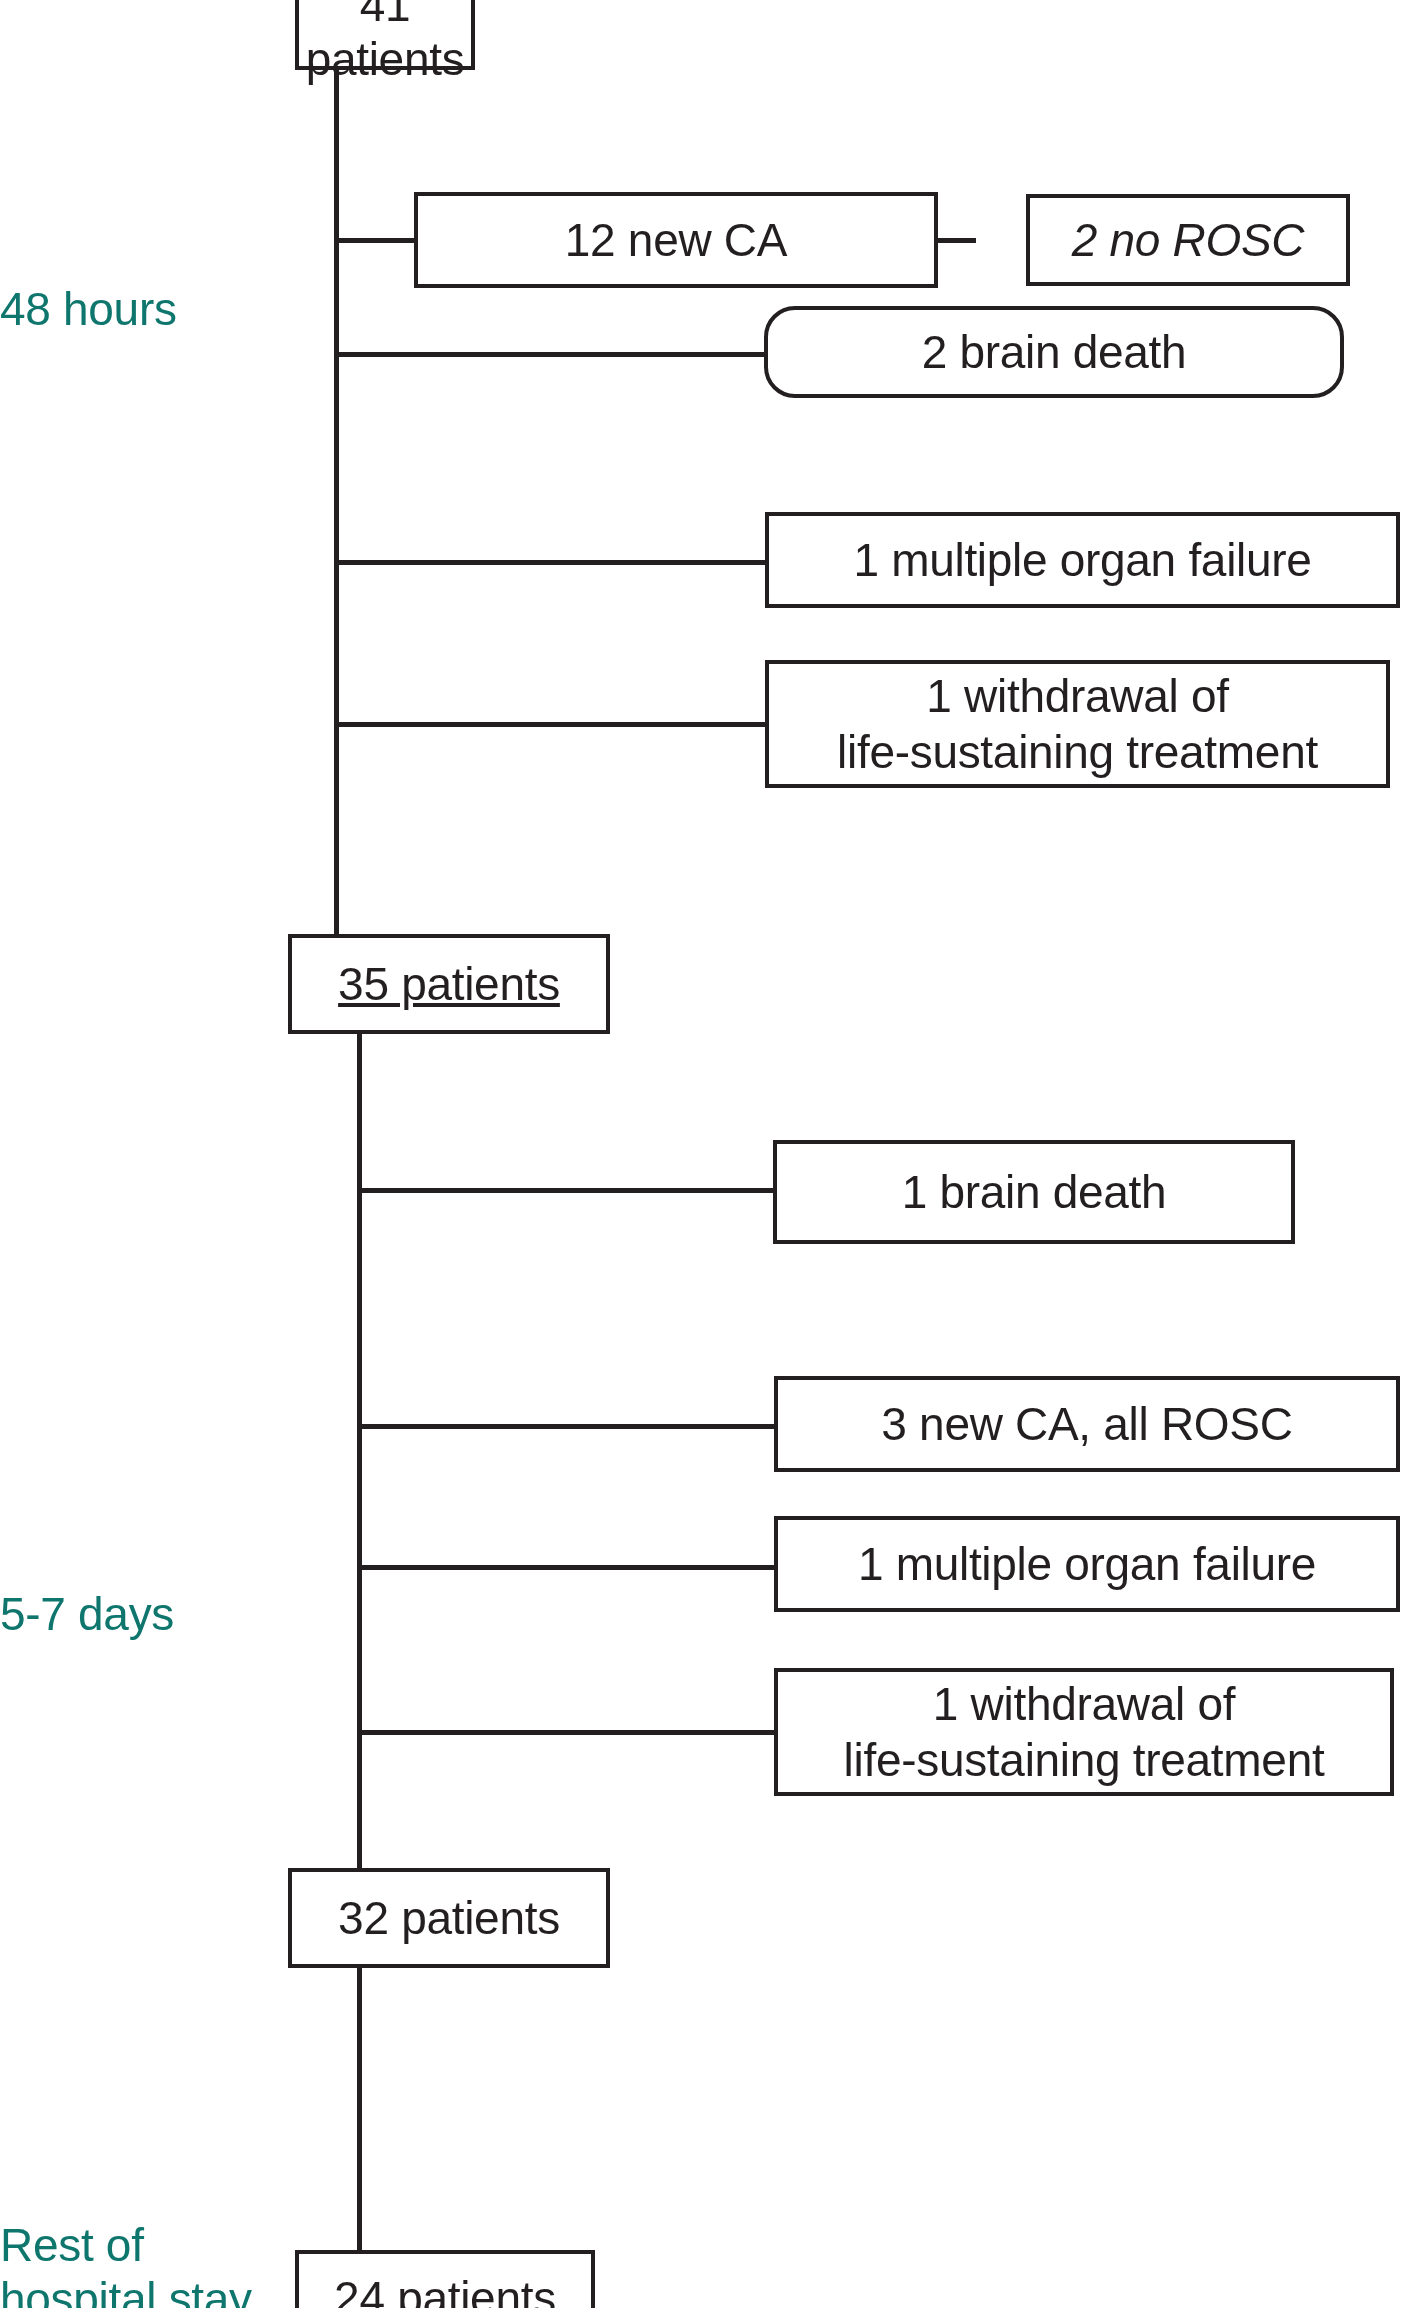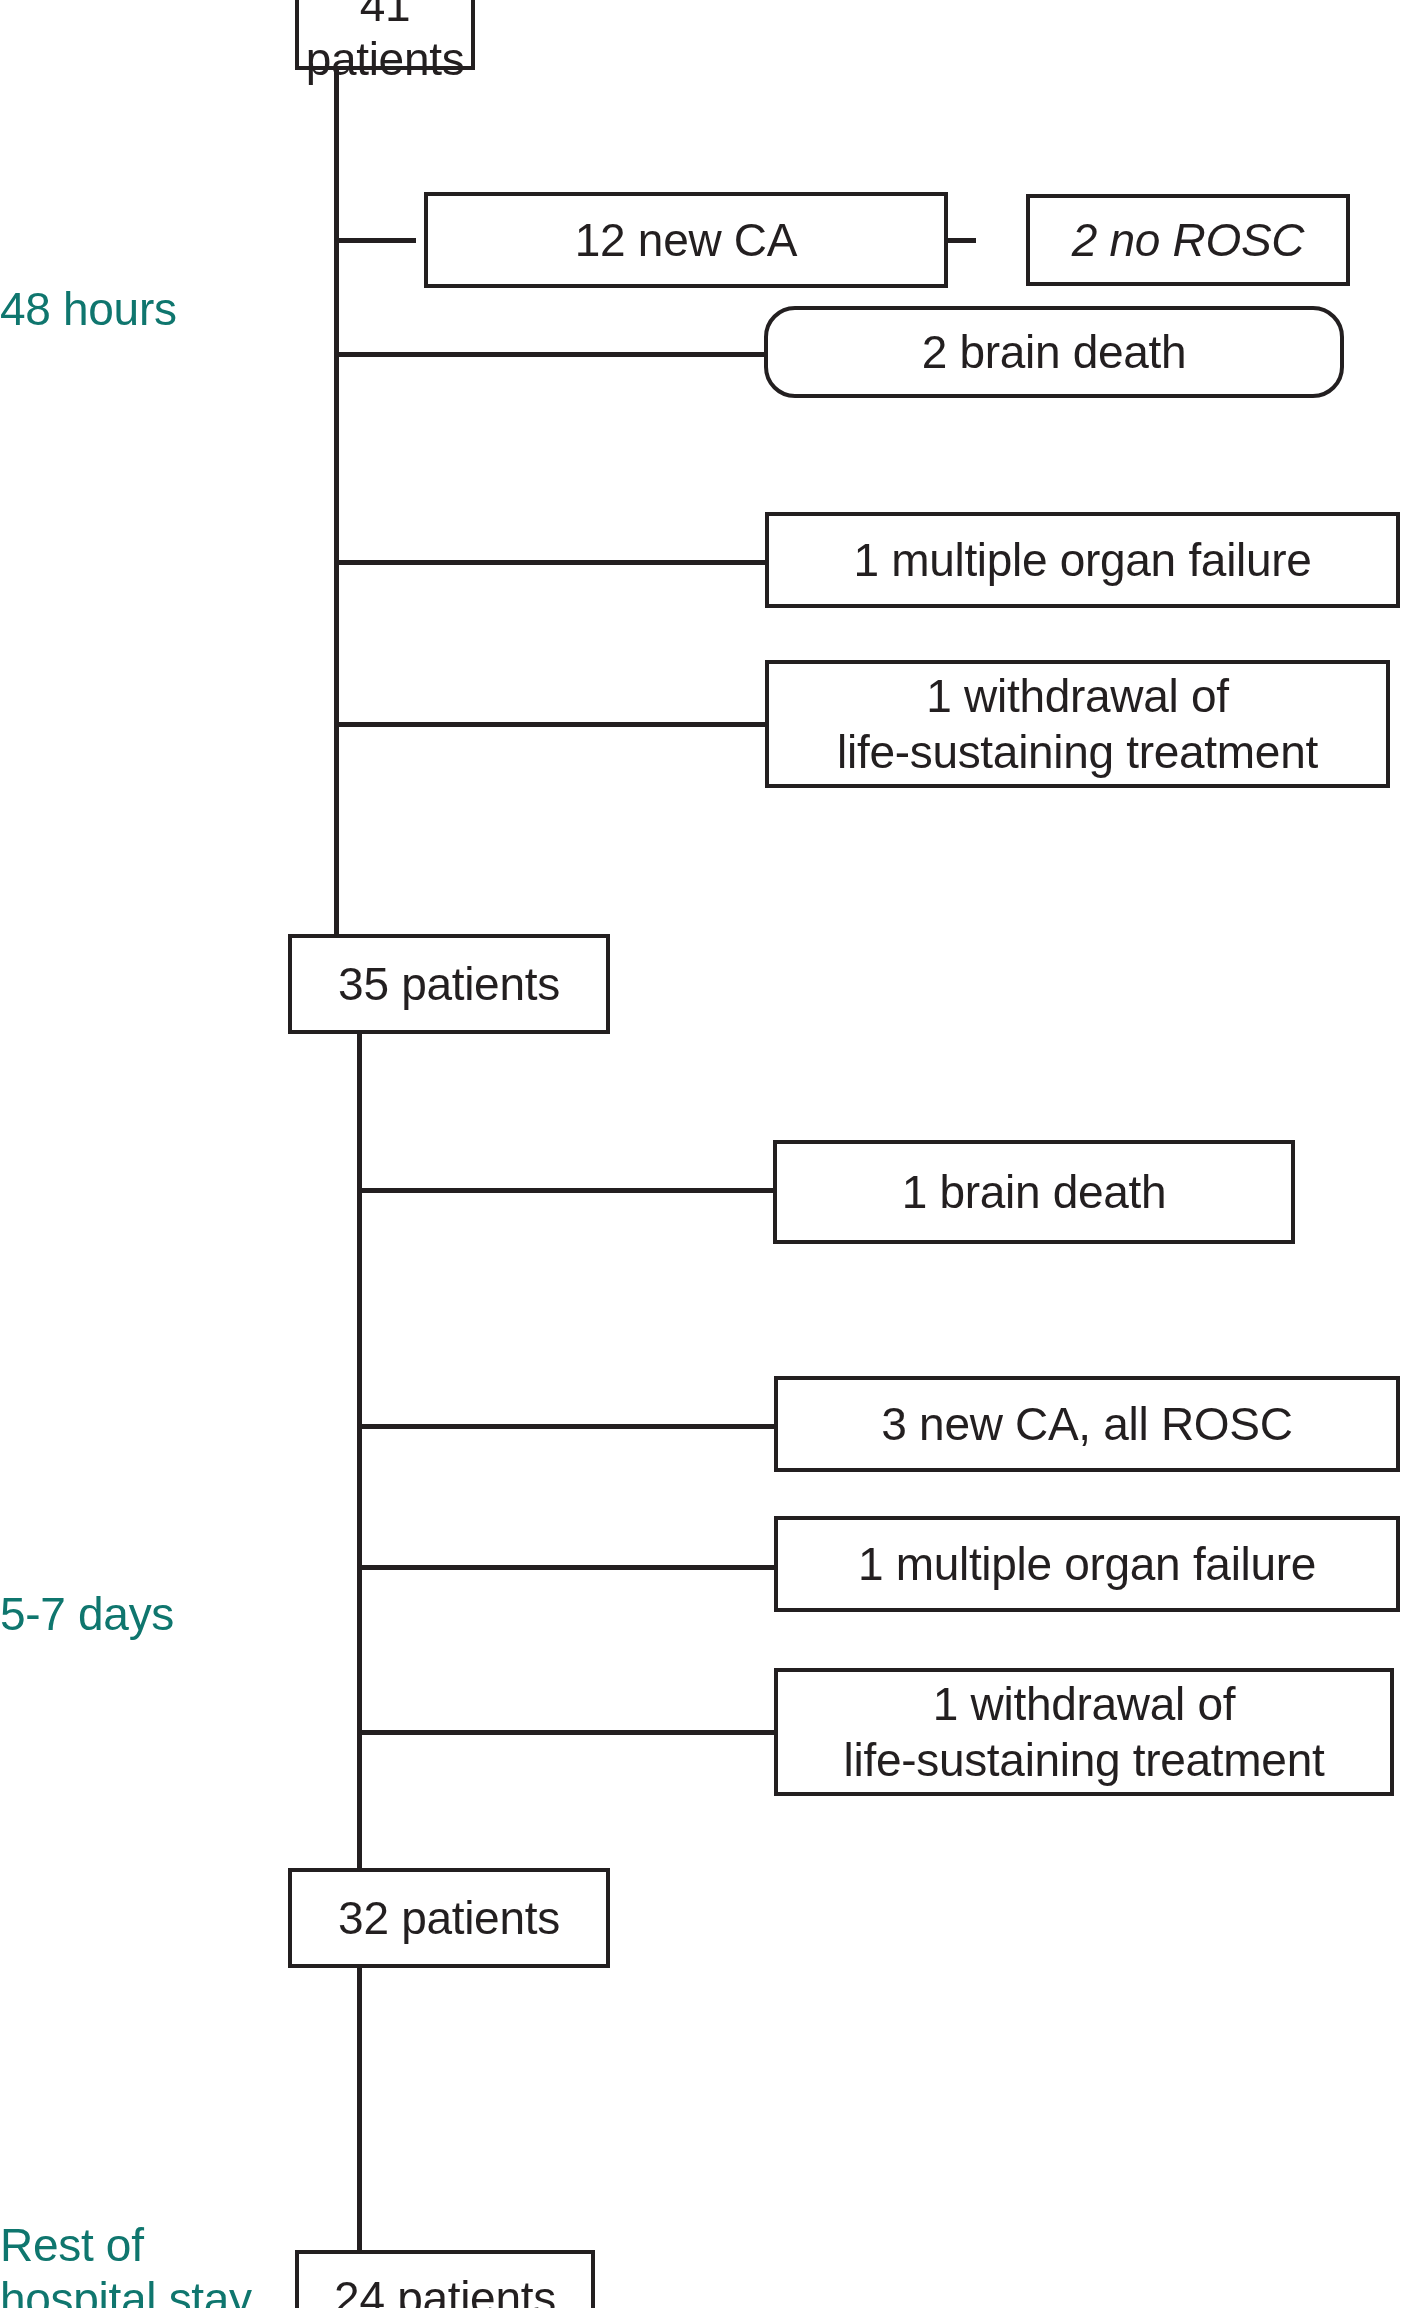--- a/index.html
+++ b/index.html
@@ -87,33 +87,33 @@
 
   <div class="stage-label" style="left:0px; top:1587px;">5-7 days</div>
 
   <div class="stage-label" style="left:0px; top:2218px;">Rest of
 hospital stay</div>
 
   <div class="box" style="left:295px; top:-6px; width:180px; height:76px;">
     <span class="txt">41 patients</span>
   </div>
 
-  <div class="box" style="left:288px; top:934px; width:322px; height:100px;">
+  <div class="box" style="left:288px; top:934px; width:322px; height:100px;text-decoration:underline;">
     <span class="txt">35 patients</span>
   </div>
 
   <div class="box" style="left:288px; top:1868px; width:322px; height:100px;">
     <span class="txt">32 patients</span>
   </div>
 
   <div class="box" style="left:295px; top:2250px; width:300px; height:96px;">
     <span class="txt">24 patients</span>
   </div>
 
-  <div class="box" style="left:424px; top:192px; width:524px; height:96px;">
+  <div class="box" style="left:414px; top:192px; width:524px; height:96px;">
     <span class="txt">12 new CA</span>
   </div>
 
   <div class="box" style="left:1026px; top:194px; width:324px; height:92px;font-style:italic;">
     <span class="txt">2 no ROSC</span>
   </div>
 
   <div class="box" style="left:764px; top:306px; width:580px; height:92px;border-radius:31px;">
     <span class="txt">2 brain death</span>
   </div>

